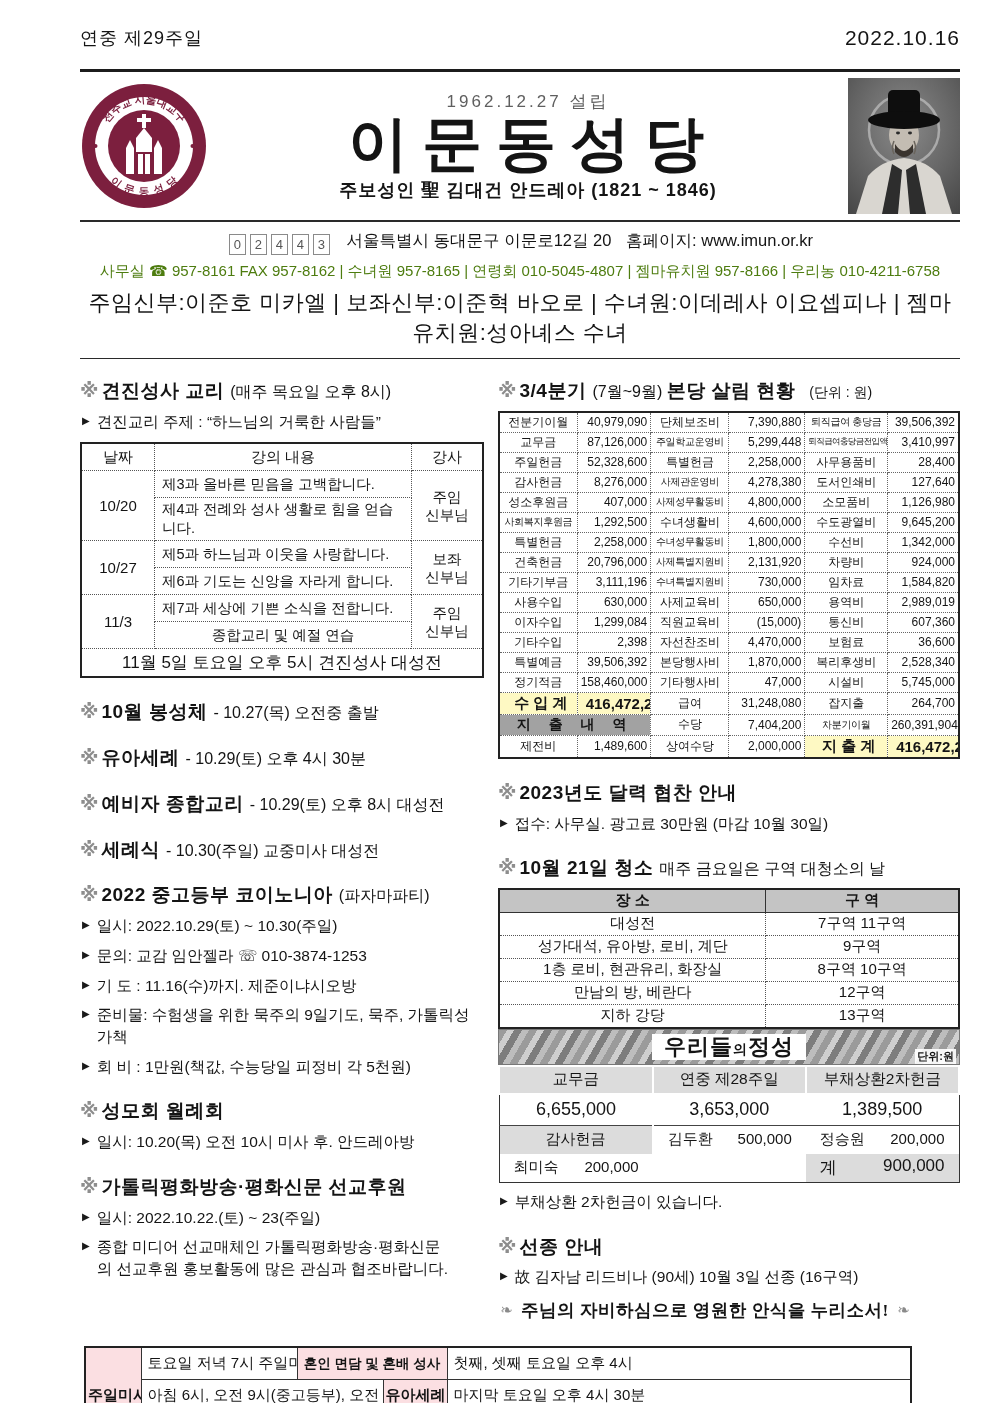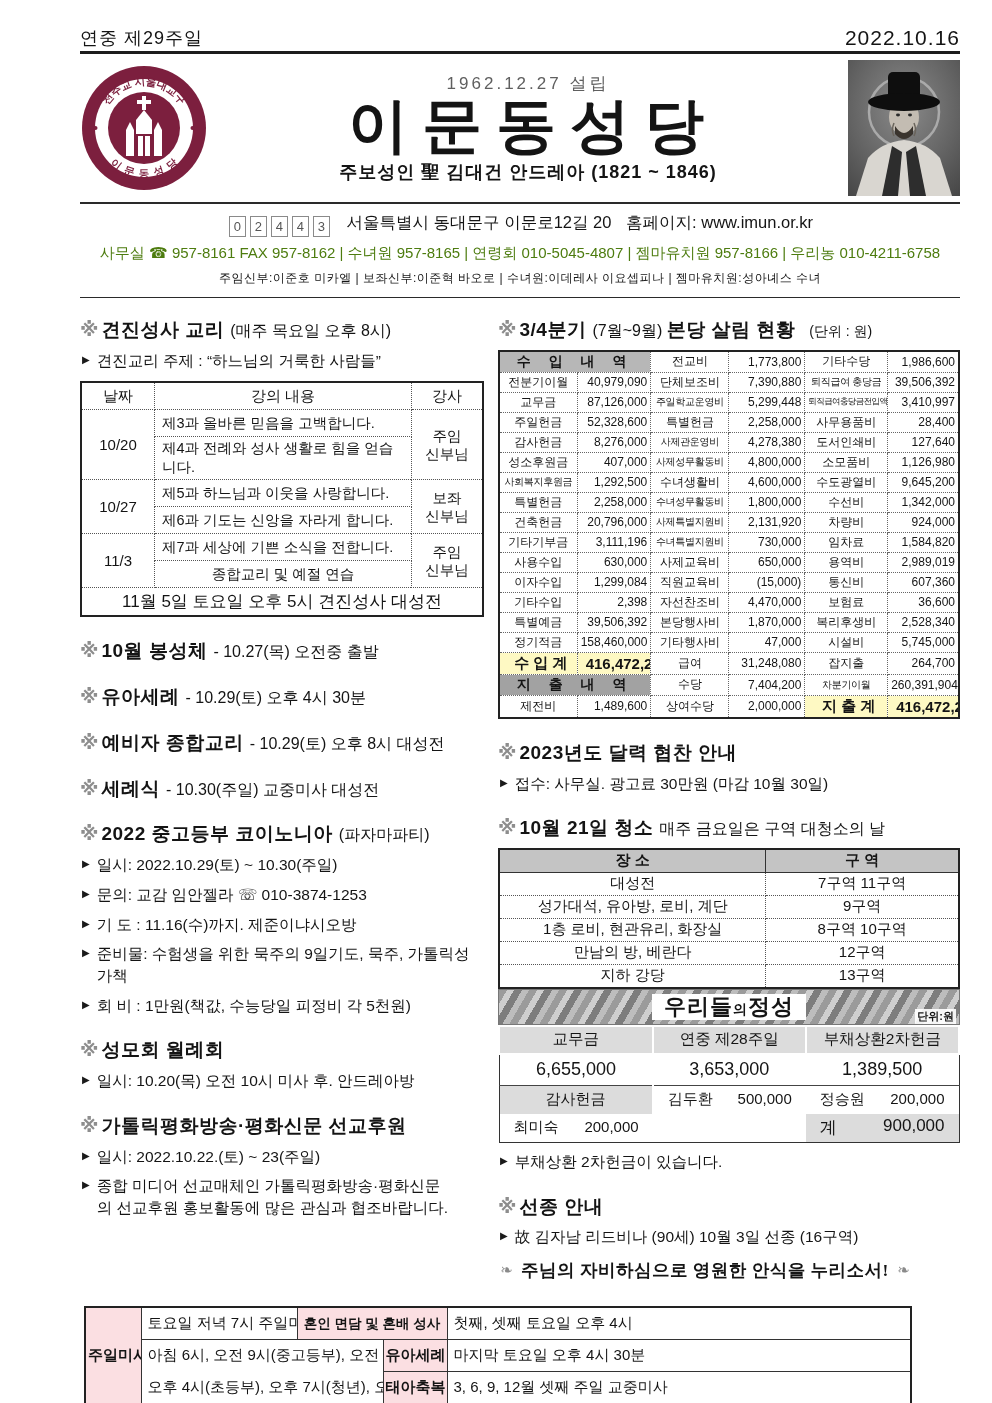--- a/index.html
+++ b/index.html
@@ -1,37 +1,37 @@
 <!DOCTYPE html>
 <html><head>
 <meta charset="utf-8">
 <style>
   html,body{margin:0;padding:0;background:#fff;}
   body{width:992px;min-height:1403px;font-family:"Liberation Sans","DejaVu Sans",sans-serif;color:#141414;}
   .page{padding:26px 32px 18px 80px;box-sizing:border-box;}
 
   
-  .topline{display:flex;justify-content:space-between;align-items:flex-end;border-bottom:3px solid #1c1c1c;padding-bottom:1px;}
+  .topline{display:flex;justify-content:space-between;align-items:flex-end;border-bottom:3px solid #1c1c1c;padding-bottom:19px;}
   .season{font-size:18px;letter-spacing:1px;}
   .hdate{font-size:21px;letter-spacing:1px;}
 
   
   .masthead{display:flex;align-items:center;border-bottom:2px solid #2a2a2a;padding:6px 0 6px;}
   .m-center{flex:1;text-align:center;}
   .est{color:#5f5f5f;font-size:17px;letter-spacing:3px;}
   .m-title{font-size:60px;font-weight:bold;letter-spacing:14px;line-height:1.04;margin-left:10px;}
   .patron{font-size:18px;font-weight:bold;margin-top:3px;letter-spacing:1px;}
 
   
   .addr{text-align:center;border-bottom:1.5px solid #2a2a2a;padding:8px 0 10px;}
   .digitbox{display:inline-block;width:15px;height:19px;line-height:19px;border:1px solid #8a8a8a;color:#555;font-size:13px;margin:0 2px;text-align:center;vertical-align:-3px;}
   .a1{font-size:16.5px;}
   .a1 .sp{margin-left:10px;}
   .a2{font-size:15px;margin-top:7px;color:#4d7c0f;}
-  .a3{font-size:12px;margin-top:7px;letter-spacing:.5px;}
+  .a3{font-size:22px;margin-top:7px;letter-spacing:.5px;}
 
   
   .cols{display:flex;gap:14px;margin-top:6px;}
   .col-left{width:404px;flex:none;}
   .col-right{flex:1;min-width:0;}
 
   .sec-head{margin:22px 0 6px;line-height:1.25;}
   .sec-head.first{margin-top:14px;}
   .star{color:#8d8d8d;font-size:19px;font-weight:bold;margin-right:3px;}
   .sec-title{font-size:19px;font-weight:bold;letter-spacing:.5px;}
@@ -291,27 +291,20 @@
         <colgroup>
             <col style="width:17%">
             <col style="width:16%">
             <col style="width:17%">
             <col style="width:16.5%">
             <col style="width:18%">
             <col style="width:15.5%">
           </colgroup>
         <tbody>
             <tr>
-              <td class="sec" colspan="2">수 입 내 역</td>
-              <td>전교비</td>
-              <td class="num">1,773,800</td>
-              <td>기타수당</td>
-              <td class="num">1,986,600</td>
-            </tr>
-            <tr>
               <td>전분기이월</td>
               <td class="num">40,979,090</td>
               <td>단체보조비</td>
               <td class="num">7,390,880</td>
               <td class="sm">퇴직급여 충당금</td>
               <td class="num">39,506,392</td>
             </tr>
             <tr>
               <td>교무금</td>
               <td class="num">87,126,000</td>

